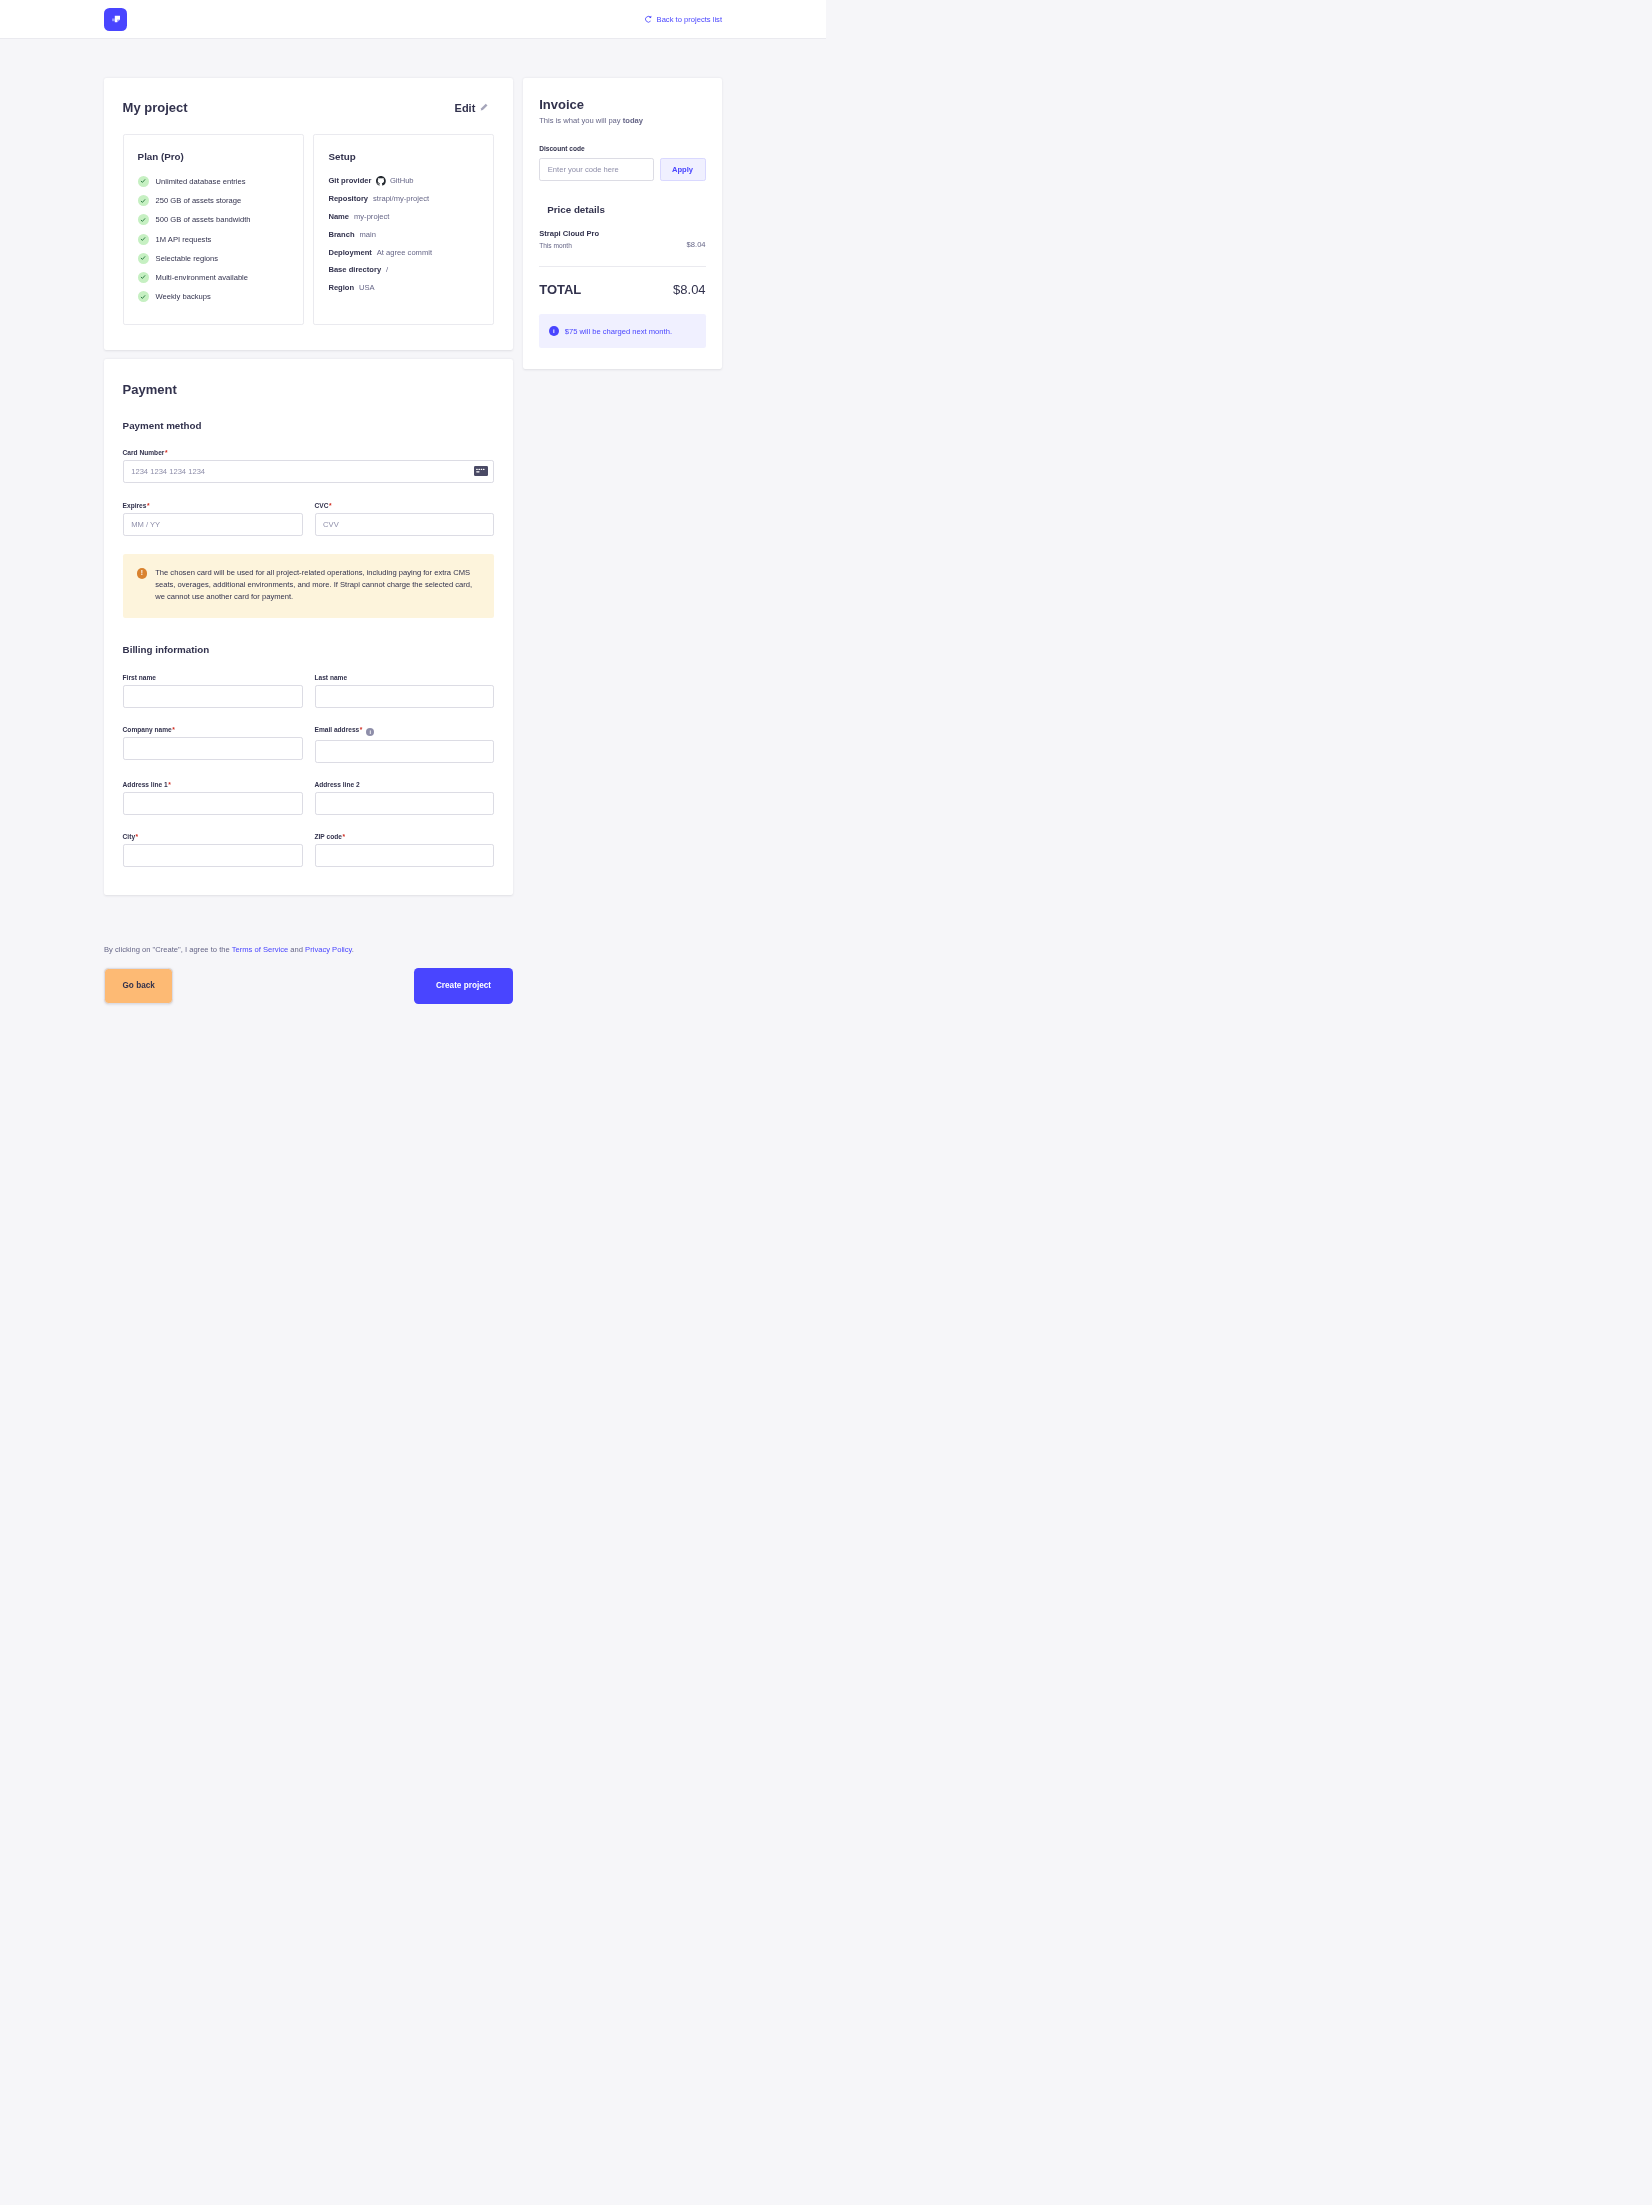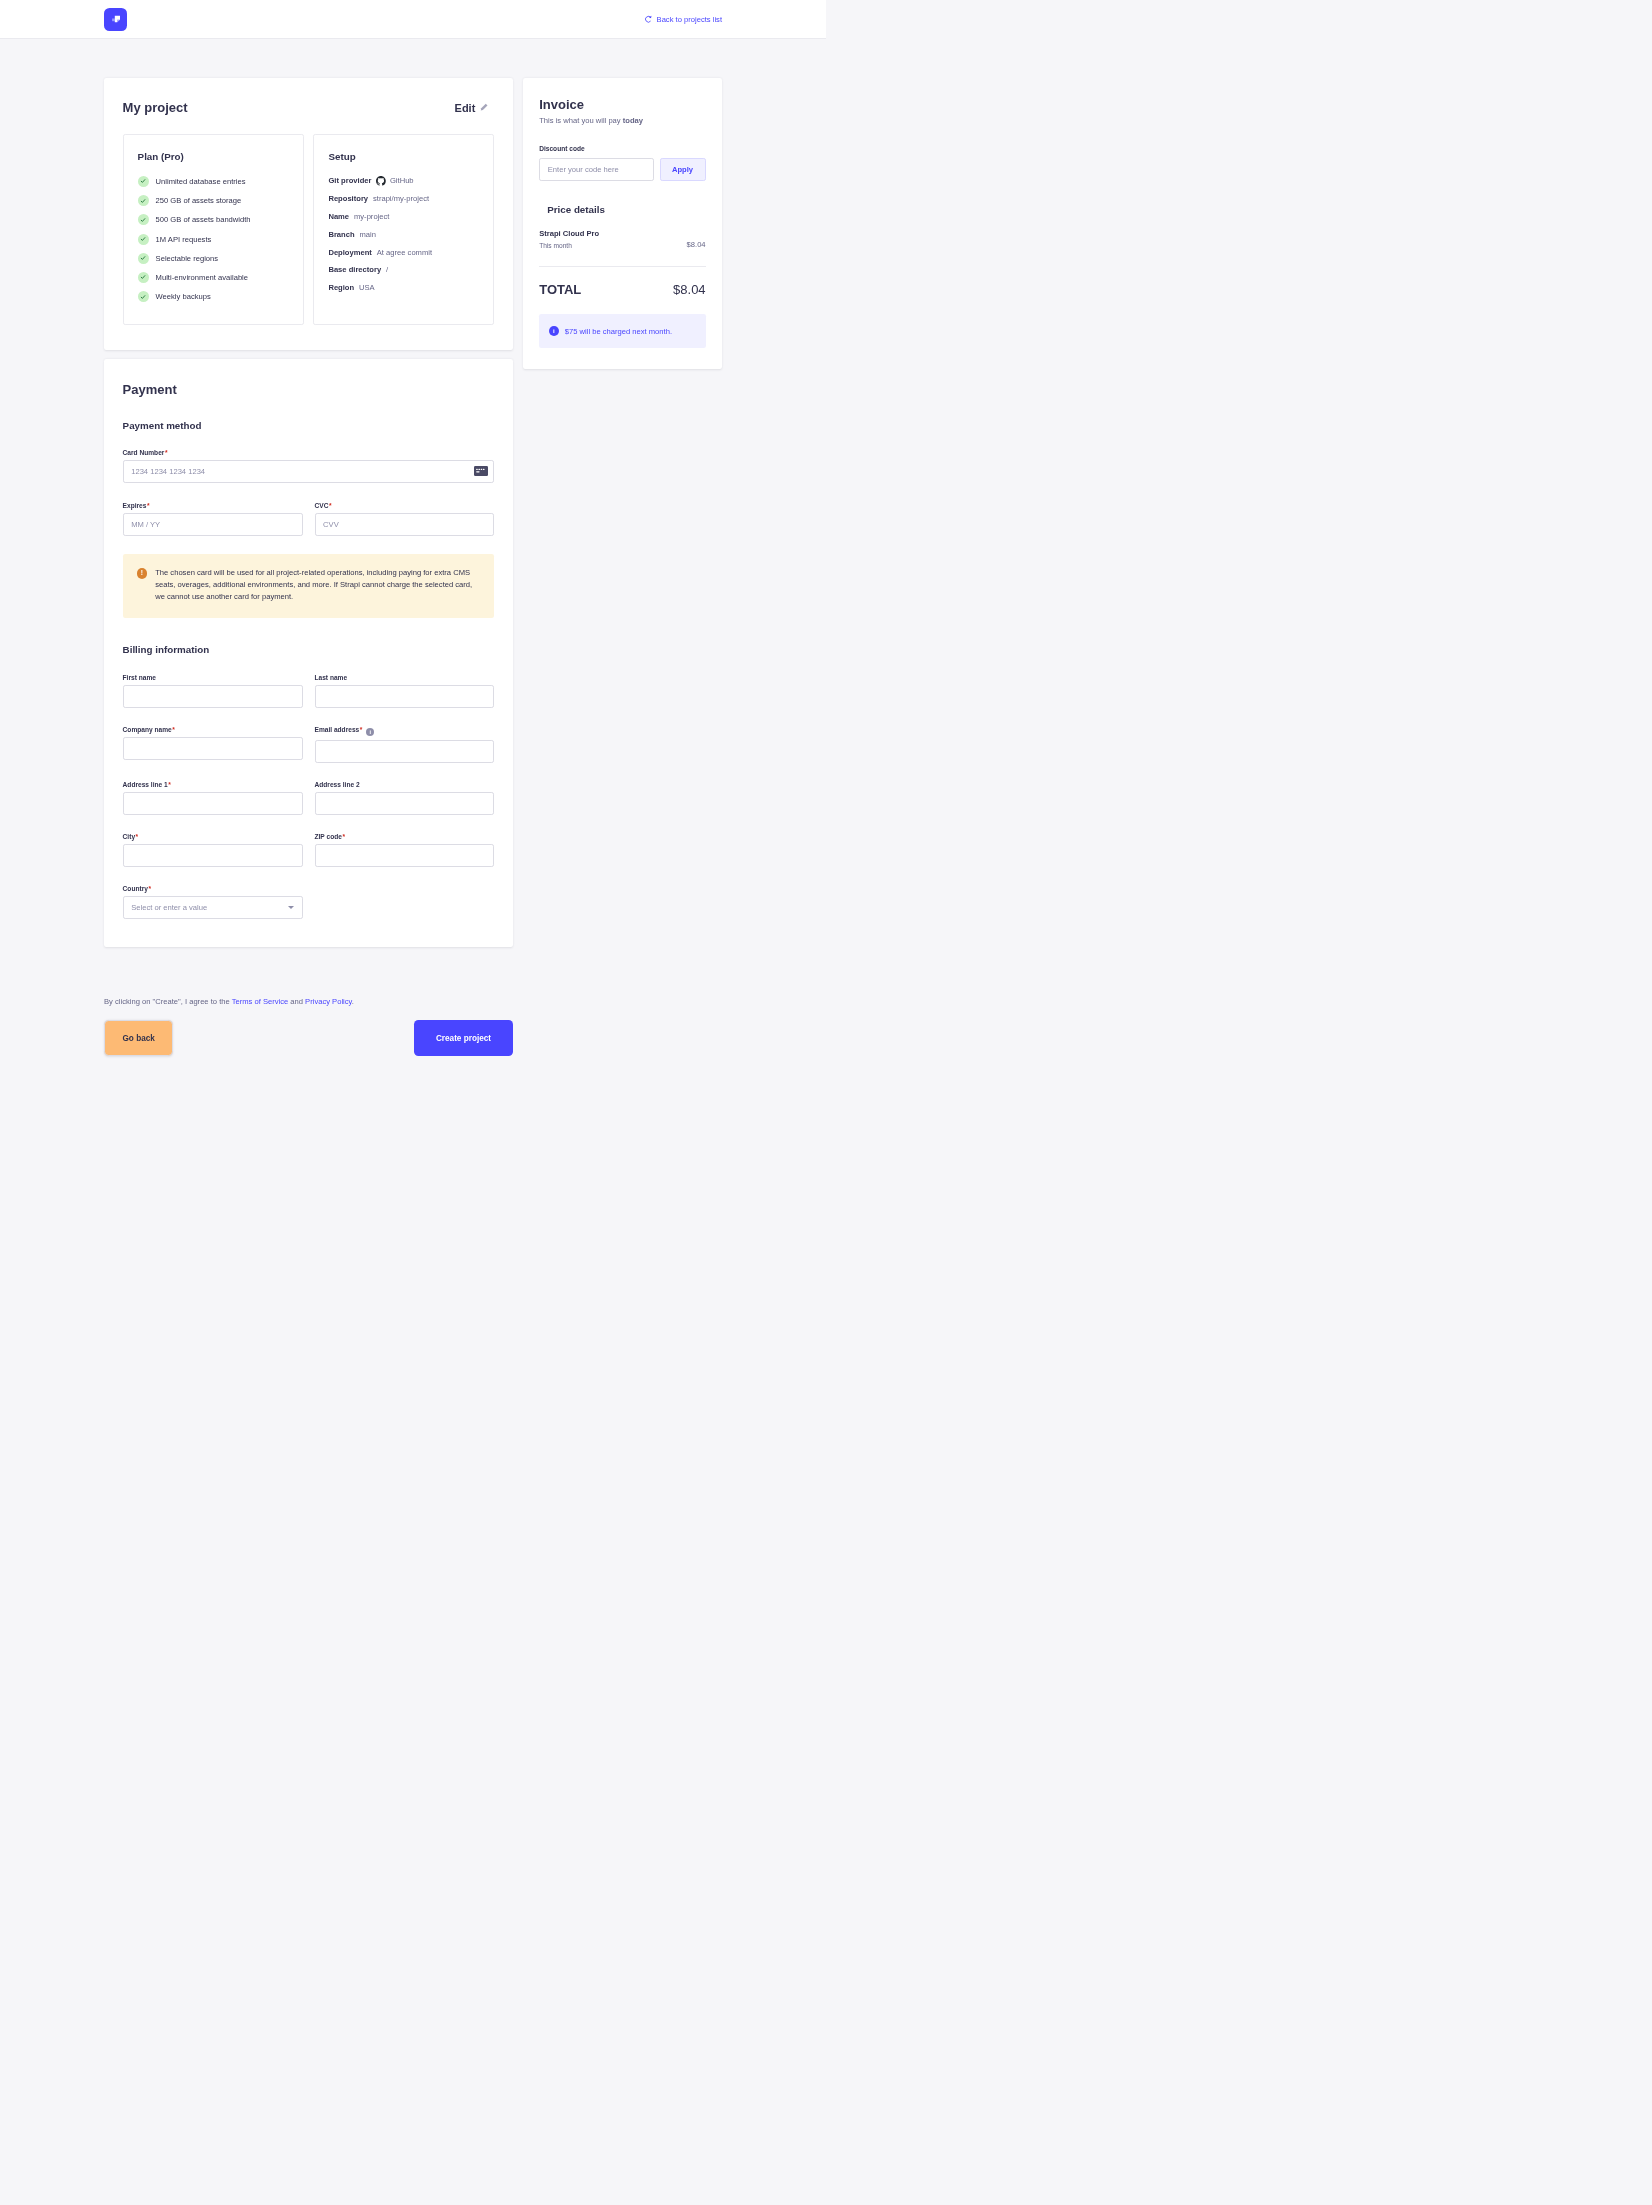--- a/index.html
+++ b/index.html
@@ -295,30 +295,20 @@
           <div class="field">
             <label class="field-label"><span>City</span><span class="req">*</span></label>
             <input class="text-input" style="">
           </div>
           <div class="field">
             <label class="field-label"><span>ZIP code</span><span class="req">*</span></label>
             <input class="text-input" style="">
           </div>
         </div>
 
-        <div class="two-col">
-          <div class="field">
-            <label class="field-label"><span>Country</span><span class="req">*</span></label>
-            <div class="select">
-              <span>Select or enter a value</span>
-              <span class="caret"></span>
-            </div>
-          </div>
-          <div class="field-spacer"></div>
-        </div>
       </section>
 
       <p class="footer-note">
         <span>By clicking on "Create", I agree to the </span><a href="#">Terms of Service</a><span> and </span><a href="#">Privacy Policy</a><span>.</span>
       </p>
       <div class="actions">
         <button class="btn btn-secondary">Go back</button>
         <button class="btn btn-primary">Create project</button>
       </div>
     </div>

